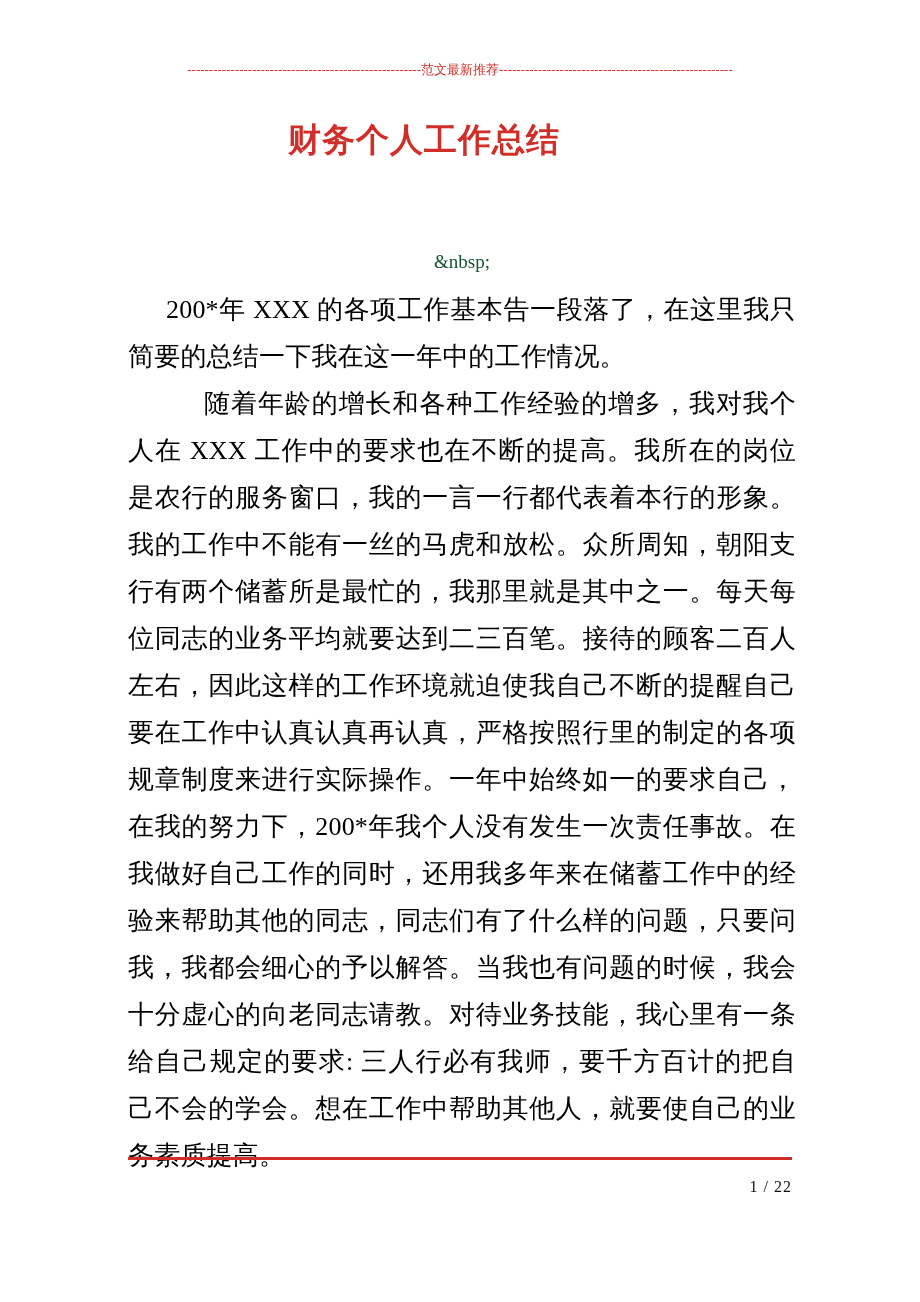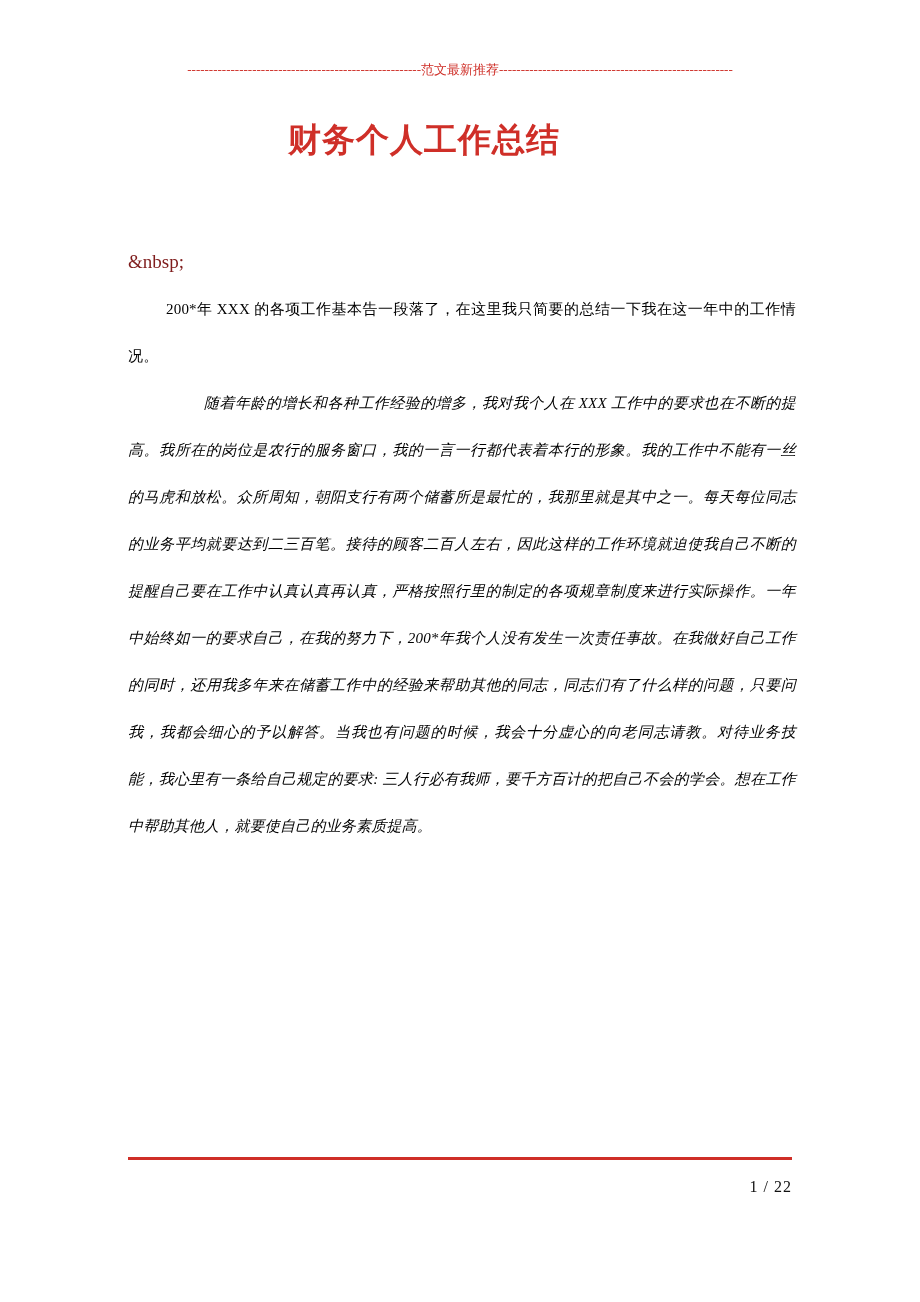--- a/index.html
+++ b/index.html
@@ -48,40 +48,40 @@
     letter-spacing: 1px;
     font-family: "DejaVu Serif", "Liberation Serif", serif;
   }
   .body-block {
     position: absolute;
     top: 238px;
     left: 128px;
     width: 668px;
   }
   .nbsp-line {
+    text-align: center;
     font-size: 19px;
     line-height: 48px;
-    color: #7f1d1d;
+    color: #14532d;
     font-family: "Liberation Serif", "DejaVu Serif", serif;
   }
   p.para {
     margin: 0;
-    font-size: 15px;
+    font-size: 26px;
     line-height: 47px;
     text-align: justify;
     text-justify: inter-ideograph;
     color: #000;
     letter-spacing: 0.2px;
   }
   p.para.indent1 {
     text-indent: 38px;
   }
   p.para.indent2 {
     text-indent: 76px;
-    font-style: italic;
   }
   .footer-rule {
     position: absolute;
     left: 128px;
     top: 1157px;
     width: 664px;
     height: 3px;
     background: #cf2f28;
   }
   .page-number {

